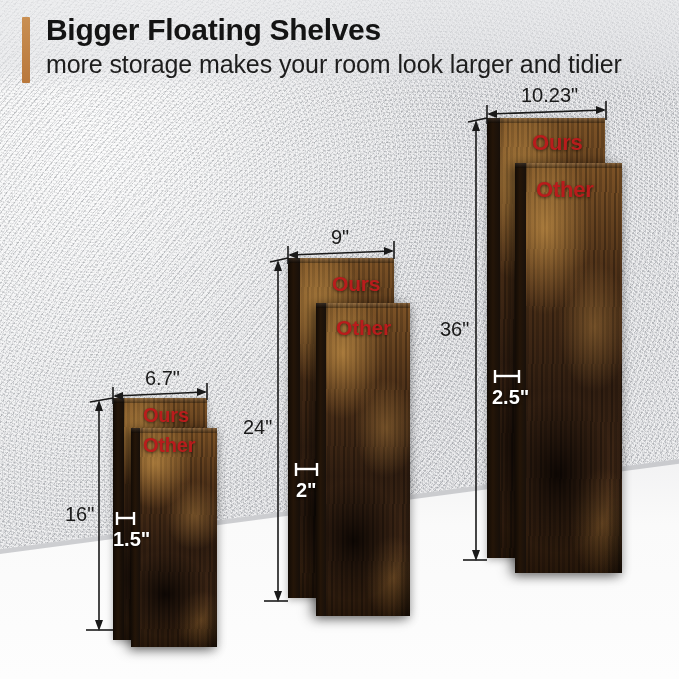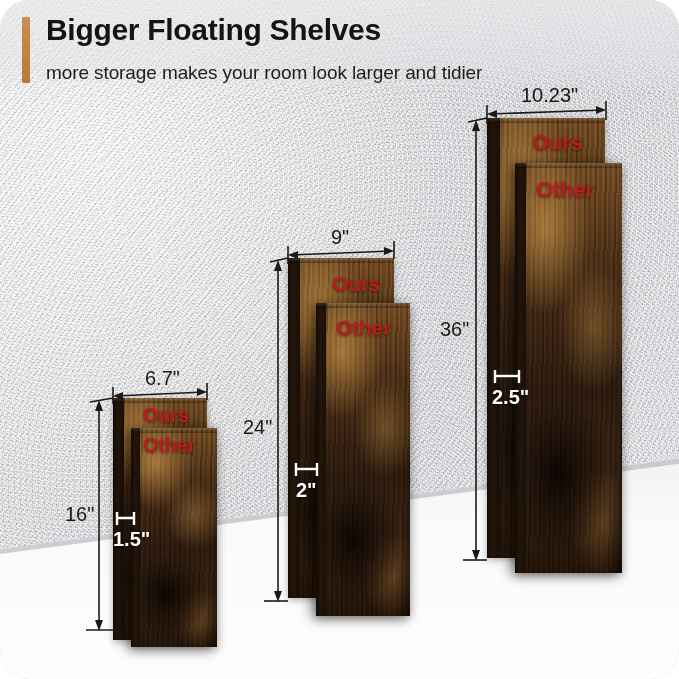--- a/index.html
+++ b/index.html
@@ -3,21 +3,21 @@
 <meta charset="utf-8">
 <style>
   * { margin:0; padding:0; box-sizing:border-box; }
   html,body { width:679px; height:679px; overflow:hidden; }
   body {
     font-family:"Liberation Sans", sans-serif;
     background:#ffffff;
     position:relative;
   }
 
-  #stage { position:absolute; inset:0; width:679px; height:679px; overflow:hidden; background:#fdfdfd;border-radius:30px; }
+  #stage { position:absolute; inset:0; width:679px; height:679px; overflow:hidden; background:#fdfdfd; }
 
   
   .wall {
     position:absolute; left:0; top:0; width:679px; height:679px;
     background:
       radial-gradient(circle at 14% 22%, rgba(255,255,255,0.85) 0%, rgba(255,255,255,0) 46%),
       linear-gradient(118deg, #e6e7e9 0%, #d4d5d8 34%, #cfd0d4 62%, #dcdde0 100%);
   }
   
   .wall::before {
@@ -64,22 +64,22 @@
   .accent-bar {
     width:8px; height:66px; background:linear-gradient(180deg,#c98f52,#b9783c);
     border-radius:1px; flex:0 0 auto; margin-top:3px;
   }
   .title-text { display:flex; flex-direction:column; }
   .main-title {
     font-size:30px; font-weight:bold; color:#141414; letter-spacing:-0.3px;
     line-height:1.05; white-space:nowrap;
   }
   .sub-title {
-    font-size:19px; font-weight:400; color:#1d1d1d; letter-spacing:-0.1px;
-    margin-top:16px; white-space:nowrap;text-align:center;
+    font-size:25px; font-weight:400; color:#1d1d1d; letter-spacing:-0.1px;
+    margin-top:4px; white-space:nowrap;text-align:center;
   }
 
   
   .group { position:absolute; z-index:8; }
 
   .board {
     position:absolute;
     background-image:
       linear-gradient(95deg, rgba(0,0,0,.55) 0%, rgba(0,0,0,0) 12%, rgba(0,0,0,0) 86%, rgba(0,0,0,.48) 100%),
       radial-gradient(ellipse 62% 30% at 28% 16%, rgba(160,110,48,.72), rgba(0,0,0,0) 70%),

